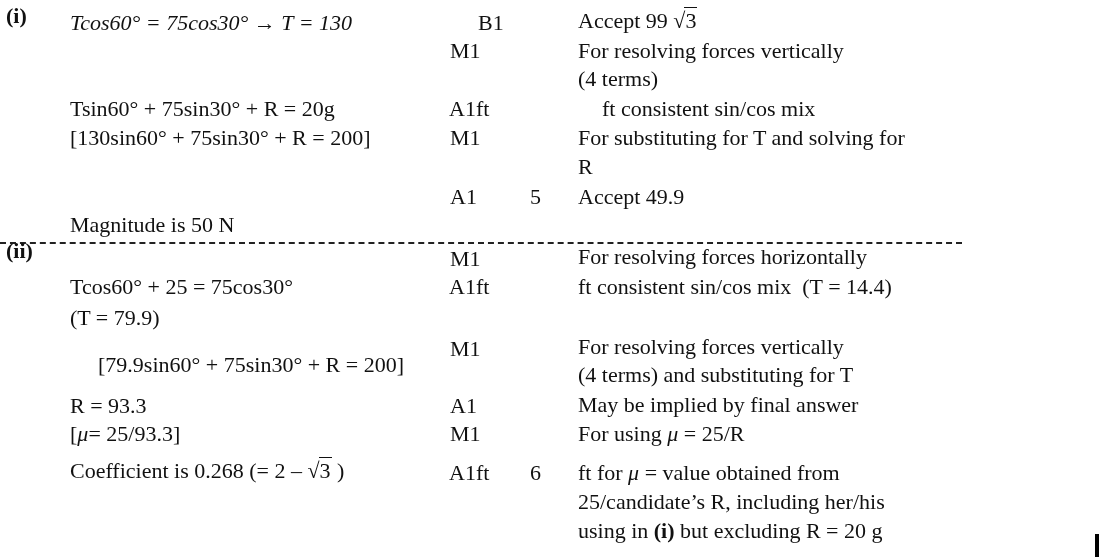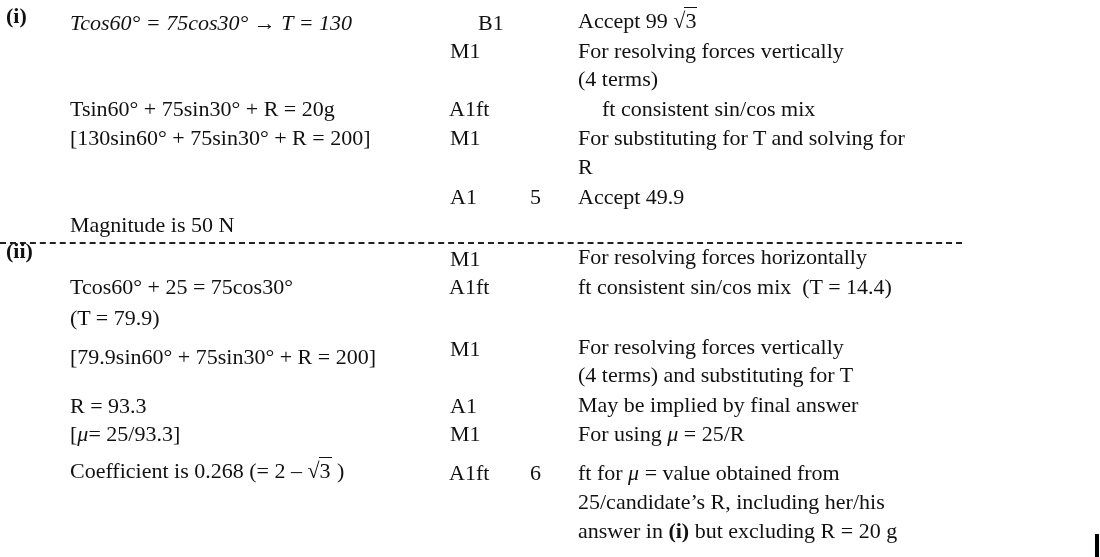--- a/index.html
+++ b/index.html
@@ -62,21 +62,21 @@
 
 <div class="t mark" style="top:245px;">M1</div>
 <div class="t note" style="top:243px;">For resolving forces horizontally</div>
 
 <div class="t work" style="top:273px;">Tcos60° + 25 = 75cos30°</div>
 <div class="t mark wide" style="top:273px;">A1ft</div>
 <div class="t note" style="top:273px;white-space:pre;">ft consistent sin/cos mix  (T = 14.4)</div>
 
 <div class="t work" style="top:304px;">(T = 79.9)</div>
 
-<div class="t work" style="top:343px;">[79.9sin60° + 75sin30° + R = 200]</div>
+<div class="t work" style="top:351px;margin-left:28px;">[79.9sin60° + 75sin30° + R = 200]</div>
 <div class="t mark" style="top:335px;">M1</div>
 <div class="t note" style="top:333px;">For resolving forces vertically</div>
 <div class="t note" style="top:361px;">(4 terms) and substituting for T</div>
 
 <div class="t work" style="top:392px;">R = 93.3</div>
 <div class="t mark" style="top:392px;">A1</div>
 <div class="t note" style="top:391px;">May be implied by final answer</div>
 
 <div class="t work" style="top:420px;">
   <span>[</span><span class="mu">μ</span><span>= 25/93.3]</span>
@@ -89,16 +89,16 @@
 <div class="t work" style="top:457px;">
   <span>Coefficient is 0.268 (= 2 – </span><span class="sqrt"><span>√</span><span class="rad">3</span></span><span> )</span>
 </div>
 <div class="t mark wide" style="top:459px;">A1ft</div>
 <div class="t total" style="top:459px;">6</div>
 <div class="t note" style="top:459px;">
   <span>ft for </span><span class="mu">μ</span><span> = value obtained from</span>
 </div>
 <div class="t note" style="top:488px;">25/candidate’s R, including her/his</div>
 <div class="t note" style="top:517px;">
-  <span>answer in </span><b>(i)</b><span> but excluding R = 20 g</span>
+  <span>using in </span><b>(i)</b><span> but excluding R = 20 g</span>
 </div>
 
 <div class="bar"></div>
 
 </body></html>

